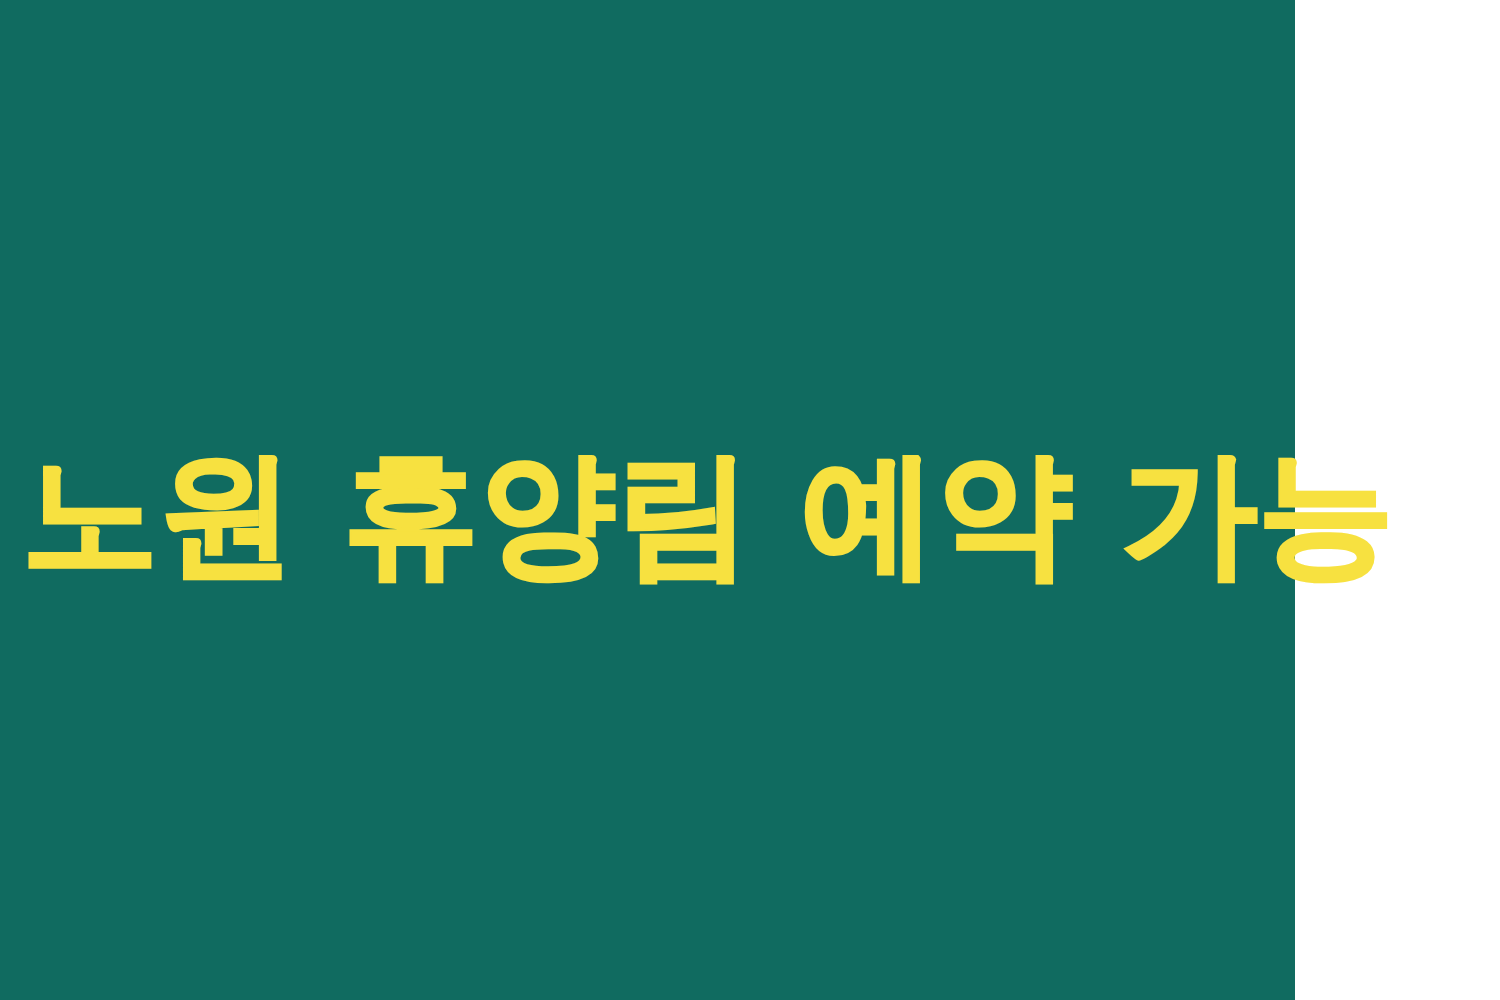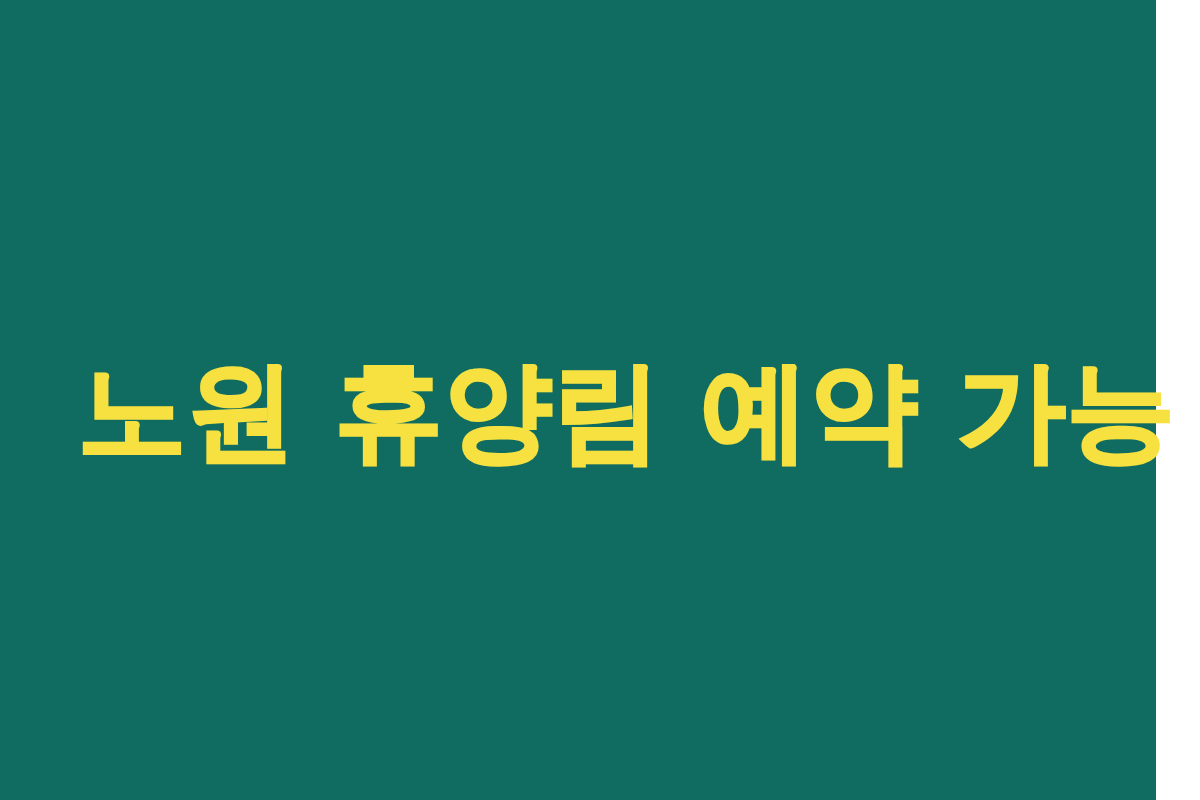--- a/index.html
+++ b/index.html
@@ -10,21 +10,21 @@
 
   body {
     width: 1200px;
     height: 800px;
     overflow: hidden;
     font-family: "DejaVu Sans", sans-serif;
   }
 
   #thumbnail-card {
     position: relative;
-    width: 1156px;
+    width: 1036px;
     height: 800px;
     background-color: #106B60;
     display: flex;
     align-items: center;
     justify-content: center;
     box-sizing: border-box;
   }
 
   #headline-block {
     width: 1000px;

